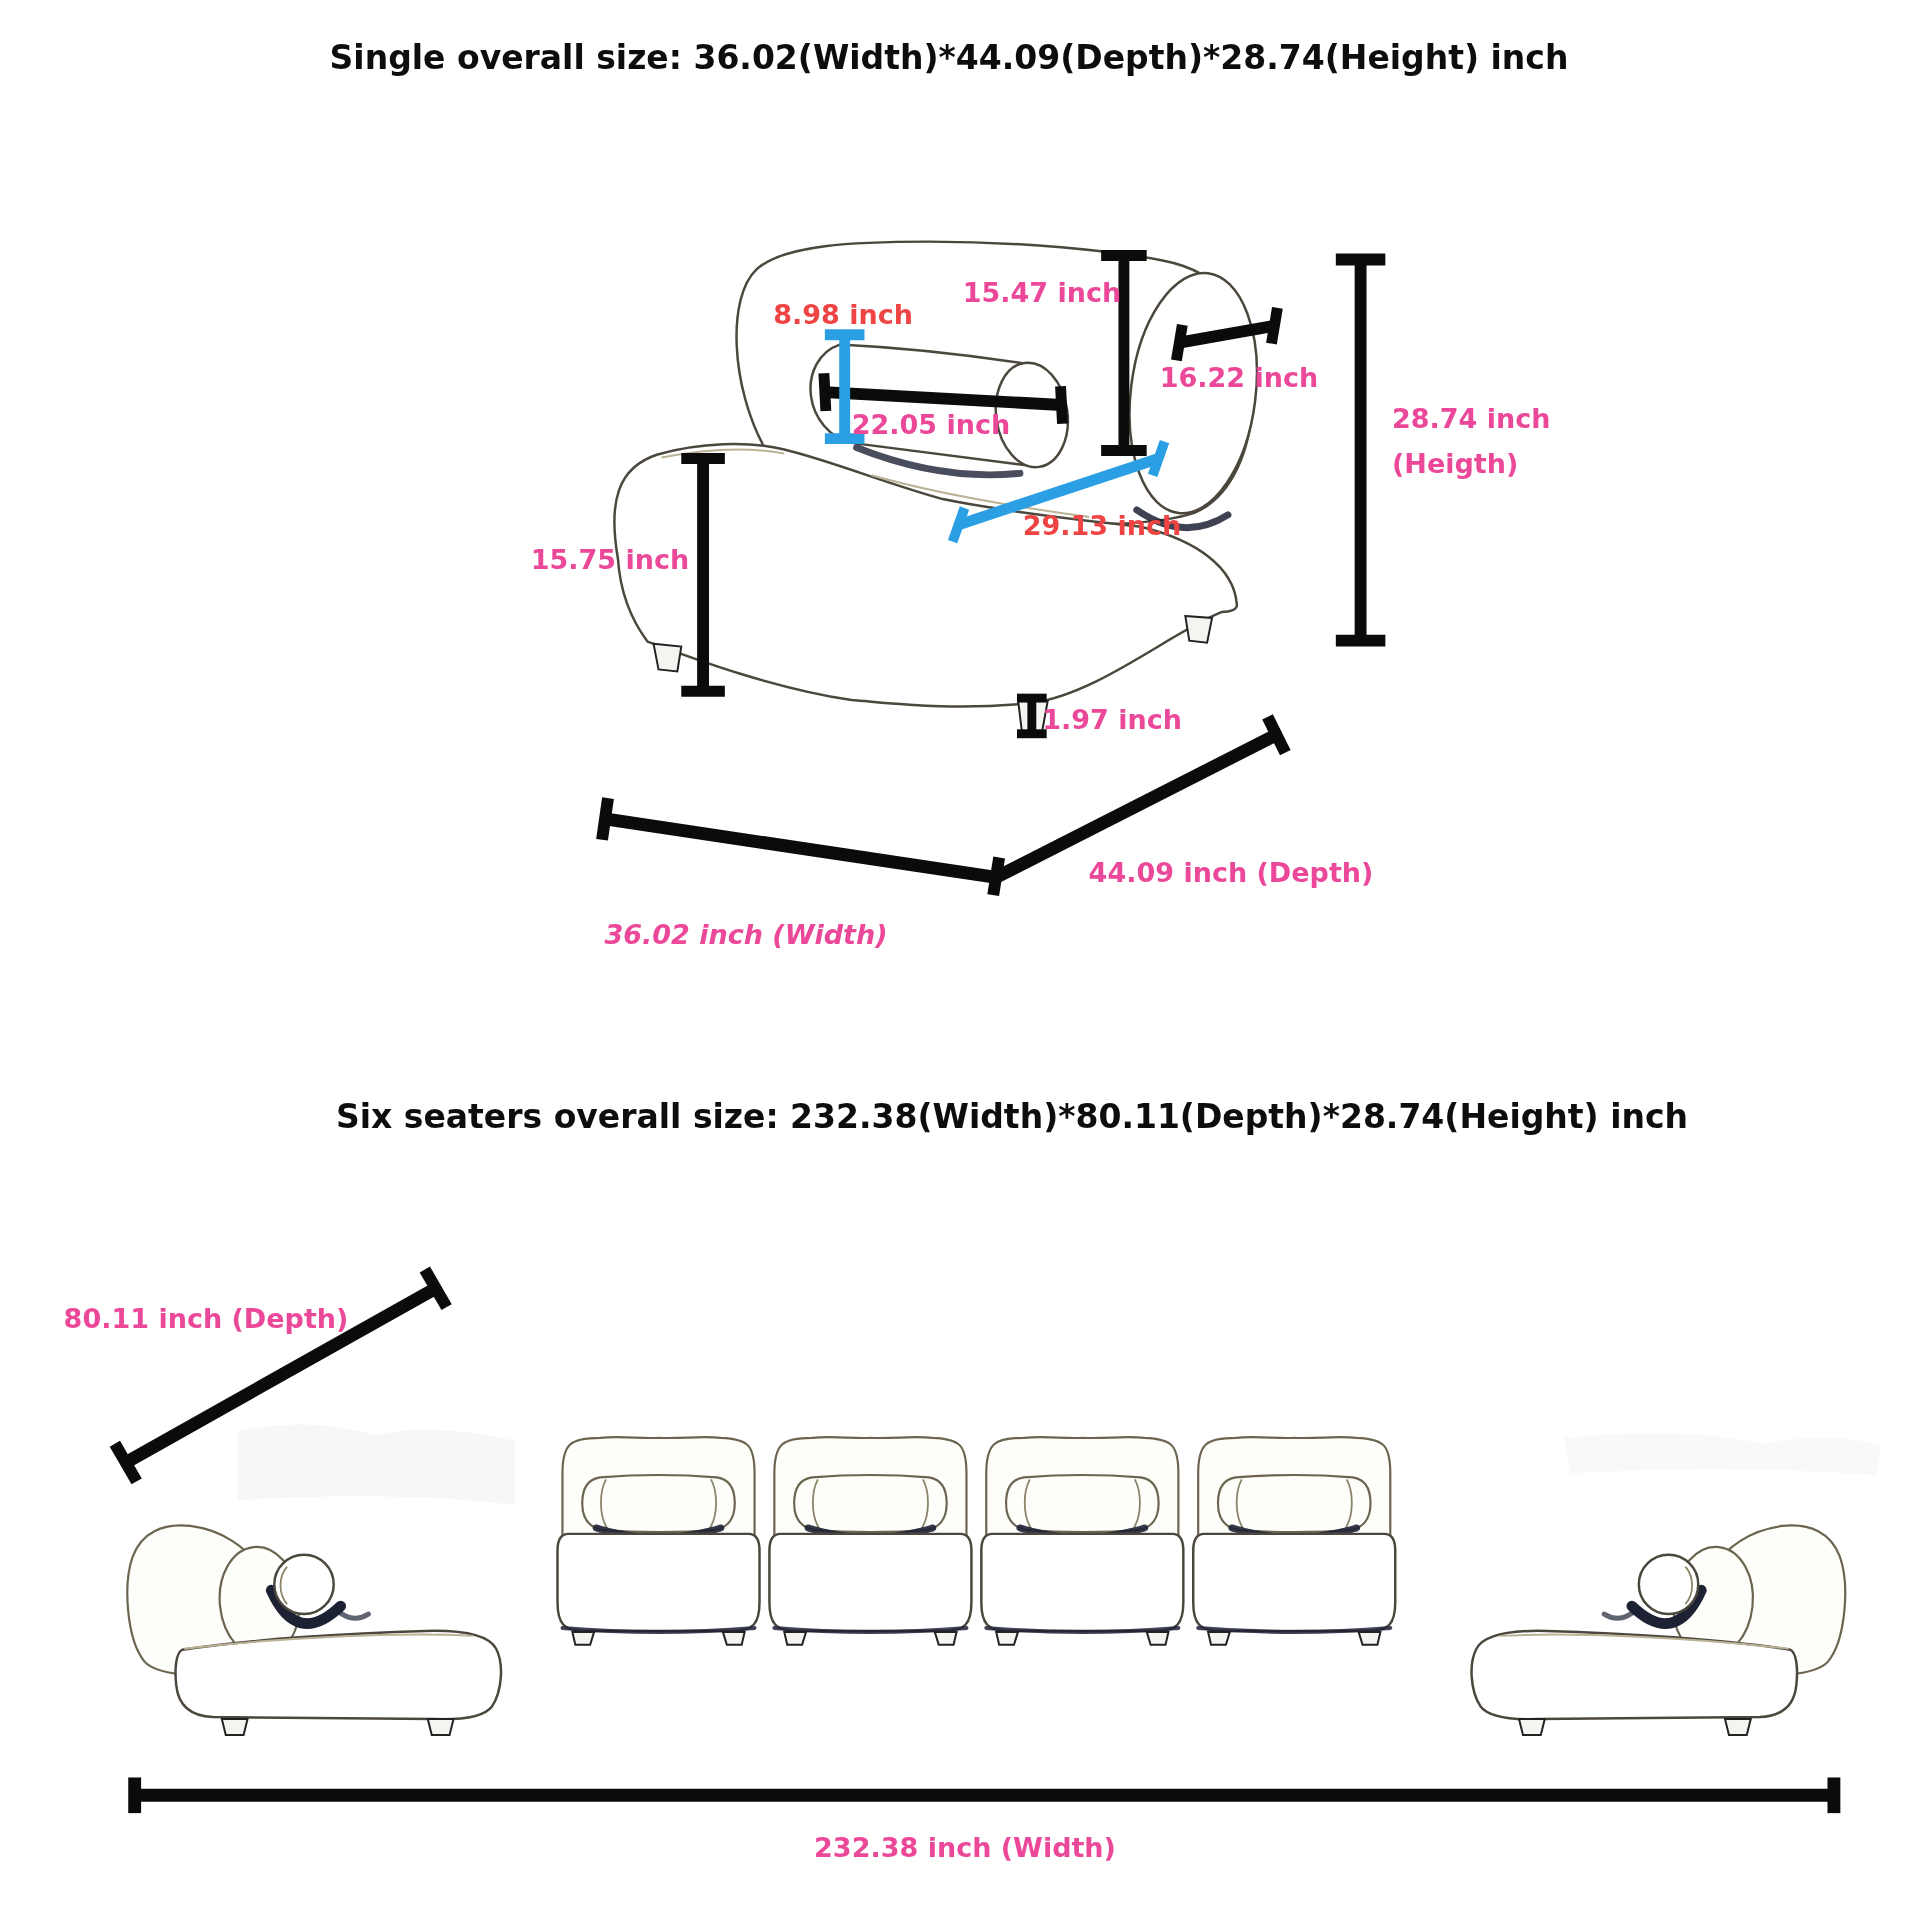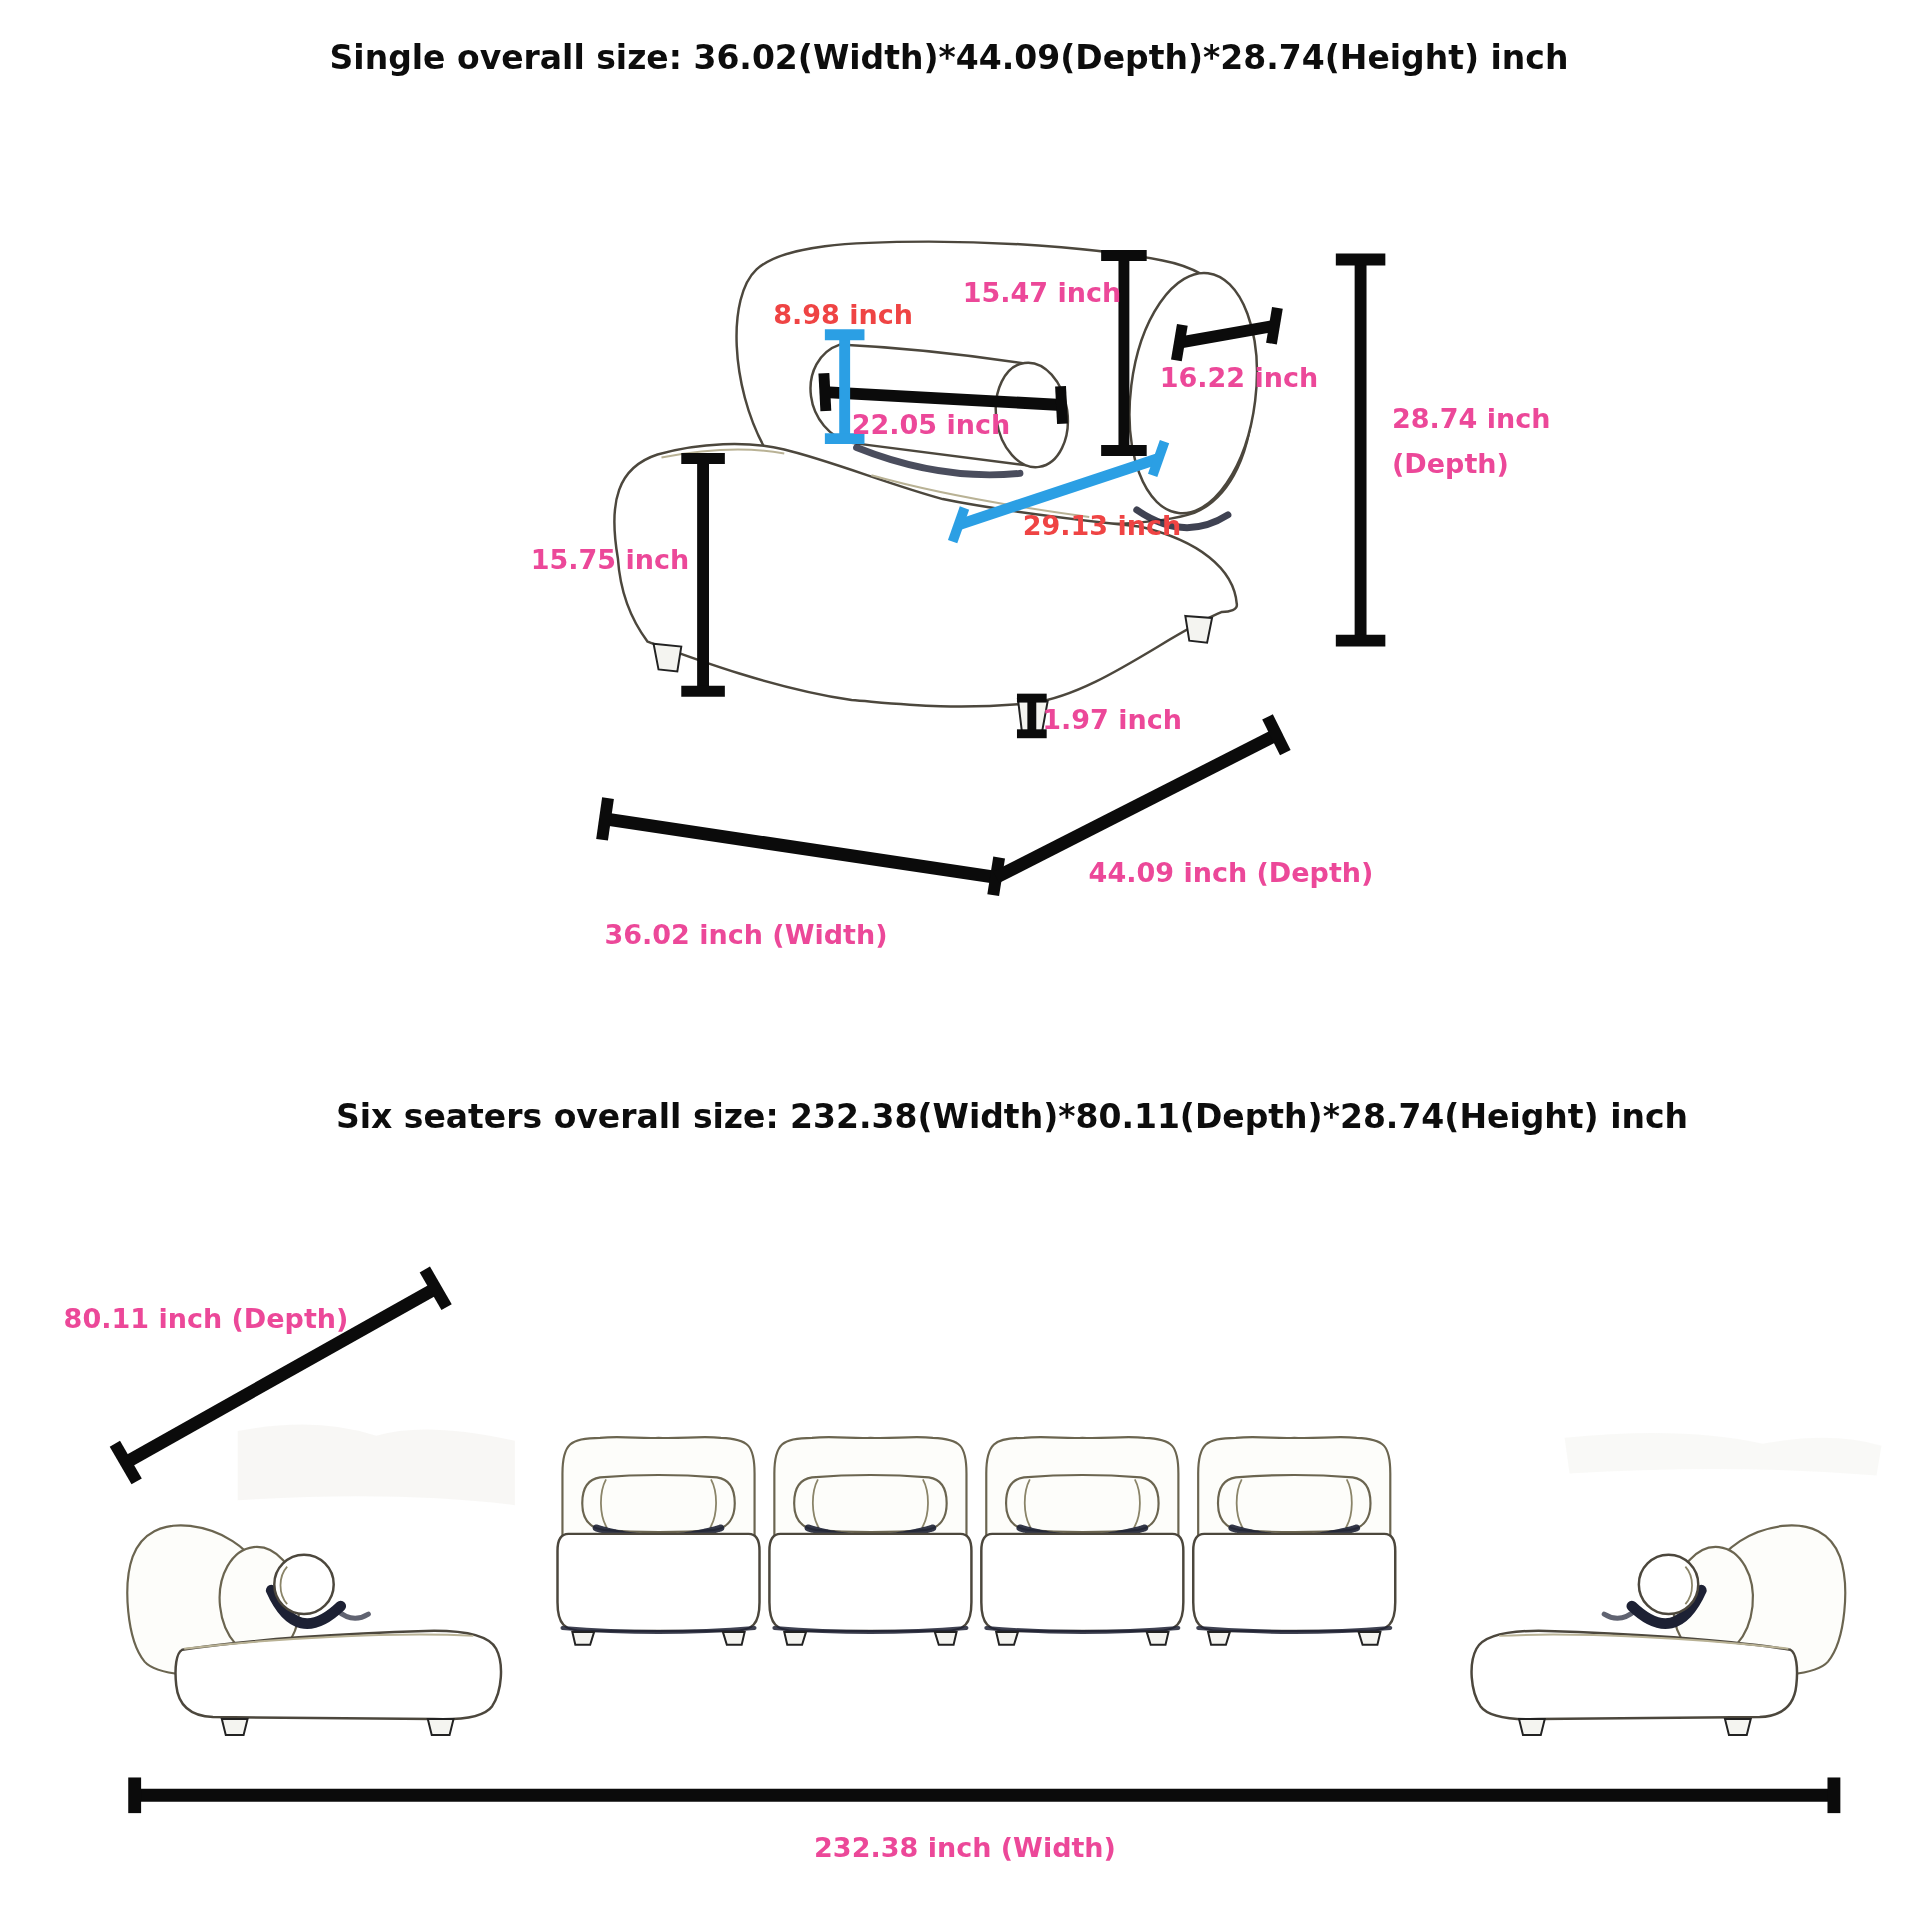--- a/index.html
+++ b/index.html
@@ -157,24 +157,24 @@
   </svg>
 
   <div class="title" style="left:949px;top:57px;">Single overall size: 36.02(Width)*44.09(Depth)*28.74(Height) inch</div>
   <div class="title" style="left:1012px;top:1116px;">Six seaters overall size: 232.38(Width)*80.11(Depth)*28.74(Height) inch</div>
 
   <div class="lbl" style="left:1042px;top:292px;">15.47 inch</div>
   <div class="lbl blue" style="left:843px;top:314px;">8.98 inch</div>
   <div class="lbl" style="left:931px;top:424px;">22.05 inch</div>
   <div class="lbl" style="left:1239px;top:377px;">16.22 inch</div>
   <div class="lbl left" style="left:1392px;top:418px;">28.74 inch</div>
-  <div class="lbl left" style="left:1392px;top:463px;">(Depth)</div>
+  <div class="lbl left" style="left:1392px;top:463px;">(Heigth)</div>
   <div class="lbl blue" style="left:1102px;top:525px;">29.13 inch</div>
   <div class="lbl" style="left:610px;top:559px;">15.75 inch</div>
   <div class="lbl" style="left:1112px;top:719px;">1.97 inch</div>
-  <div class="lbl" style="left:746px;top:934px;">36.02 inch (Width)</div>
+  <div class="lbl" style="left:746px;top:934px;font-style:italic;">36.02 inch (Width)</div>
   <div class="lbl" style="left:1231px;top:872px;">44.09 inch (Depth)</div>
 
   <div class="lbl" style="left:206px;top:1318px;">80.11 inch (Depth)</div>
   <div class="lbl" style="left:965px;top:1847px;">232.38 inch (Width)</div>
 
 </div>
 
 
 </body></html>

